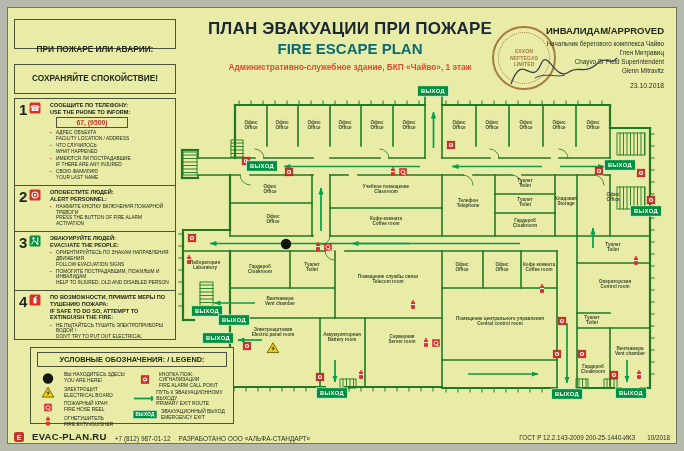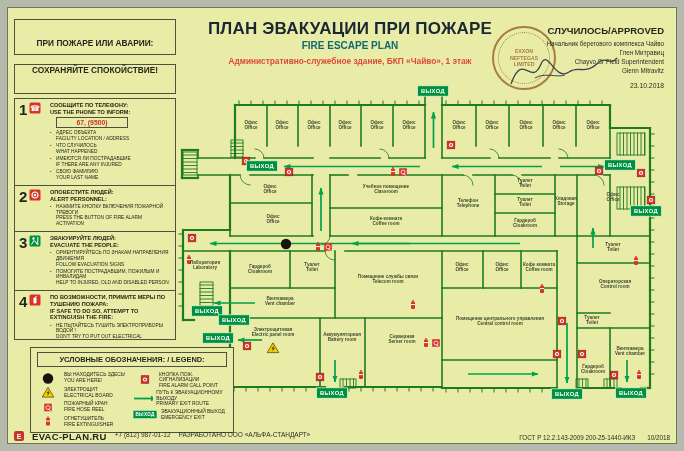--- a/index.html
+++ b/index.html
@@ -3,65 +3,65 @@
 <meta charset="utf-8">
 <style>
   html,body{margin:0;padding:0;background:#fff;}
   .screen{position:relative;width:684px;height:451px;background:#e9eca6;overflow:hidden;
           font-family:"Liberation Sans",sans-serif;color:#22271b;}
   .frame{position:absolute;inset:0;border:7px solid #b6baac;box-shadow:inset 0 0 0 1px #70755f;
          pointer-events:none;z-index:40;}
   
   .sidebar-box{position:absolute;left:14px;width:162px;border:1px solid #4c5140;background:#e9eca6;
                box-sizing:border-box;text-align:center;}
-  .box-alert{top:19px;height:36px;padding-top:18px;}
-  .box-calm{top:64px;height:30px;padding-top:0;}
+  .box-alert{top:19px;height:30px;padding-top:24px;}
+  .box-calm{top:64px;height:30px;padding-top:8px;}
   .b-line{font-size:8.3px;font-weight:700;line-height:1.35;}
   .box-inst{top:98px;height:242px;text-align:left;overflow:hidden;}
   .inst-item{display:flex;padding:3px 4px 3px 4px;}
   .inst-item + .inst-item{border-top:1px solid #4c5140;}
   .inst-left{width:31px;flex:0 0 31px;display:flex;gap:2px;align-items:flex-start;}
   .inst-num{font-size:15px;font-weight:700;line-height:1;}
   .inst-body{flex:1;min-width:0;}
   .inst-title{font-size:5.6px;font-weight:700;white-space:pre-line;line-height:1.2;}
   .phone-box{border:1px solid #4c5140;color:#c9332a;font-weight:700;font-size:6.8px;
              width:70px;text-align:center;margin:2px 0 2px 6px;padding:1px 0;}
   .bullet{font-size:4.8px;line-height:1.18;white-space:pre-line;position:relative;
           padding-left:6px;margin:1.6px 0;}
   .bullet::before{content:"▪";color:#c9332a;position:absolute;left:0;top:0;font-size:4.8px;}
   
   .titleblock{position:absolute;left:185px;top:19px;width:330px;text-align:center;}
   .t-ru{font-size:17px;font-weight:800;color:#1b2733;letter-spacing:.2px;}
-  .t-en{font-size:10px;font-weight:800;color:#0d6a6e;margin-top:1px;}
+  .t-en{font-size:15px;font-weight:800;color:#0d6a6e;margin-top:1px;}
   .t-sub{font-size:8.3px;font-weight:700;color:#dd4a3a;margin-top:5px;line-height:1.25;}
   
   .approve{position:absolute;left:512px;top:25px;width:152px;text-align:right;z-index:6;}
   .ap-title{font-size:9.5px;font-weight:700;margin-bottom:3px;}
   .ap-line{font-size:6.3px;line-height:1.45;color:#2a2f26;}
   .ap-date{font-size:6.8px;margin-top:6px;color:#2a2f26;}
   .stamp{position:absolute;left:492px;top:26px;width:60px;height:60px;border:2px solid #9b6a33;
          border-radius:50%;opacity:.85;z-index:5;}
   .stamp-inner{position:absolute;inset:4px;border:1px dotted #9b6a33;border-radius:50%;
                display:flex;align-items:center;justify-content:center;}
   .stamp-txt{font-size:5.2px;font-weight:700;color:#9b6a33;text-align:center;white-space:pre-line;line-height:1.3;}
   .sig{position:absolute;left:505px;top:42px;z-index:7;}
   
   .plan{position:absolute;left:180px;top:88px;width:500px;height:340px;z-index:1;}
   .plan svg{overflow:visible;}
   
-  .legend{position:absolute;left:30px;top:347px;width:204px;height:86px;border:1px solid #4c5140;
+  .legend{position:absolute;left:30px;top:347px;width:204px;height:77px;border:1px solid #4c5140;
           background:#e9eca6;box-sizing:border-box;z-index:10;}
   .lg-head{margin:4px 6px 2px 6px;border:1px solid #4c5140;font-size:7.4px;font-weight:700;
            text-align:center;padding:2px 0;}
   .lg-cols{display:flex;padding:1px 4px;}
   .lg-col{flex:1;}
   .lg-item{display:flex;align-items:center;gap:3px;margin:1.5px 0;}
   .lg-txt{font-size:4.9px;line-height:1.15;white-space:pre-line;}
   
-  .footer{position:absolute;left:14px;top:431px;display:flex;align-items:flex-start;gap:8px;z-index:10;}
+  .footer{position:absolute;left:14px;top:431px;display:flex;align-items:flex-end;gap:8px;z-index:10;}
   .f-logo{width:10px;height:10px;background:#c9332a;color:#fff;font-size:7px;font-weight:700;
           display:flex;align-items:center;justify-content:center;border-radius:2px;}
   .f-brand{font-size:9.5px;font-weight:800;color:#20261c;letter-spacing:.3px;}
   .f-small{font-size:6.5px;color:#2a2f26;}
   .footer-right{position:absolute;right:14px;top:434px;display:flex;gap:12px;font-size:6.3px;
                 color:#2a2f26;z-index:10;}
 </style>
 </head>
 <body>
 
@@ -173,21 +173,21 @@
 NEFTEGAS
 LIMITED</div>
     </div>
   </div>
   <svg class="sig" width="115" height="52">
     <path d="M6,42 C18,8 26,46 36,22 C43,6 50,40 64,30 C74,23 80,34 94,20 C100,14 106,24 112,16" fill="none" stroke="#3c4350" stroke-width="1.3"></path>
     <path d="M30,36 C40,30 52,36 60,33" fill="none" stroke="#3c4350" stroke-width="1"></path>
   </svg>
 
   <div class="approve">
-    <div class="ap-title">СЛУЧИЛОСЬ/APPROVED</div>
+    <div class="ap-title">ИНВАЛИДАМ/APPROVED</div>
     <div class="ap-line">Начальник берегового комплекса Чайво</div>
     <div class="ap-line">Глен Митравиц</div>
     <div class="ap-line">Chayvo Sr Field Superintendent</div>
     <div class="ap-line">Glenn Mitravitz</div>
     <div class="ap-date">23.10.2018</div>
   </div>
 
   <div class="plan" id="plan"><svg viewBox="0 0 500 340" width="500" height="340">
         <defs>
           <marker id="ah" markerWidth="8" markerHeight="6" refX="6.5" refY="2.6" orient="auto" markerUnits="userSpaceOnUse">

